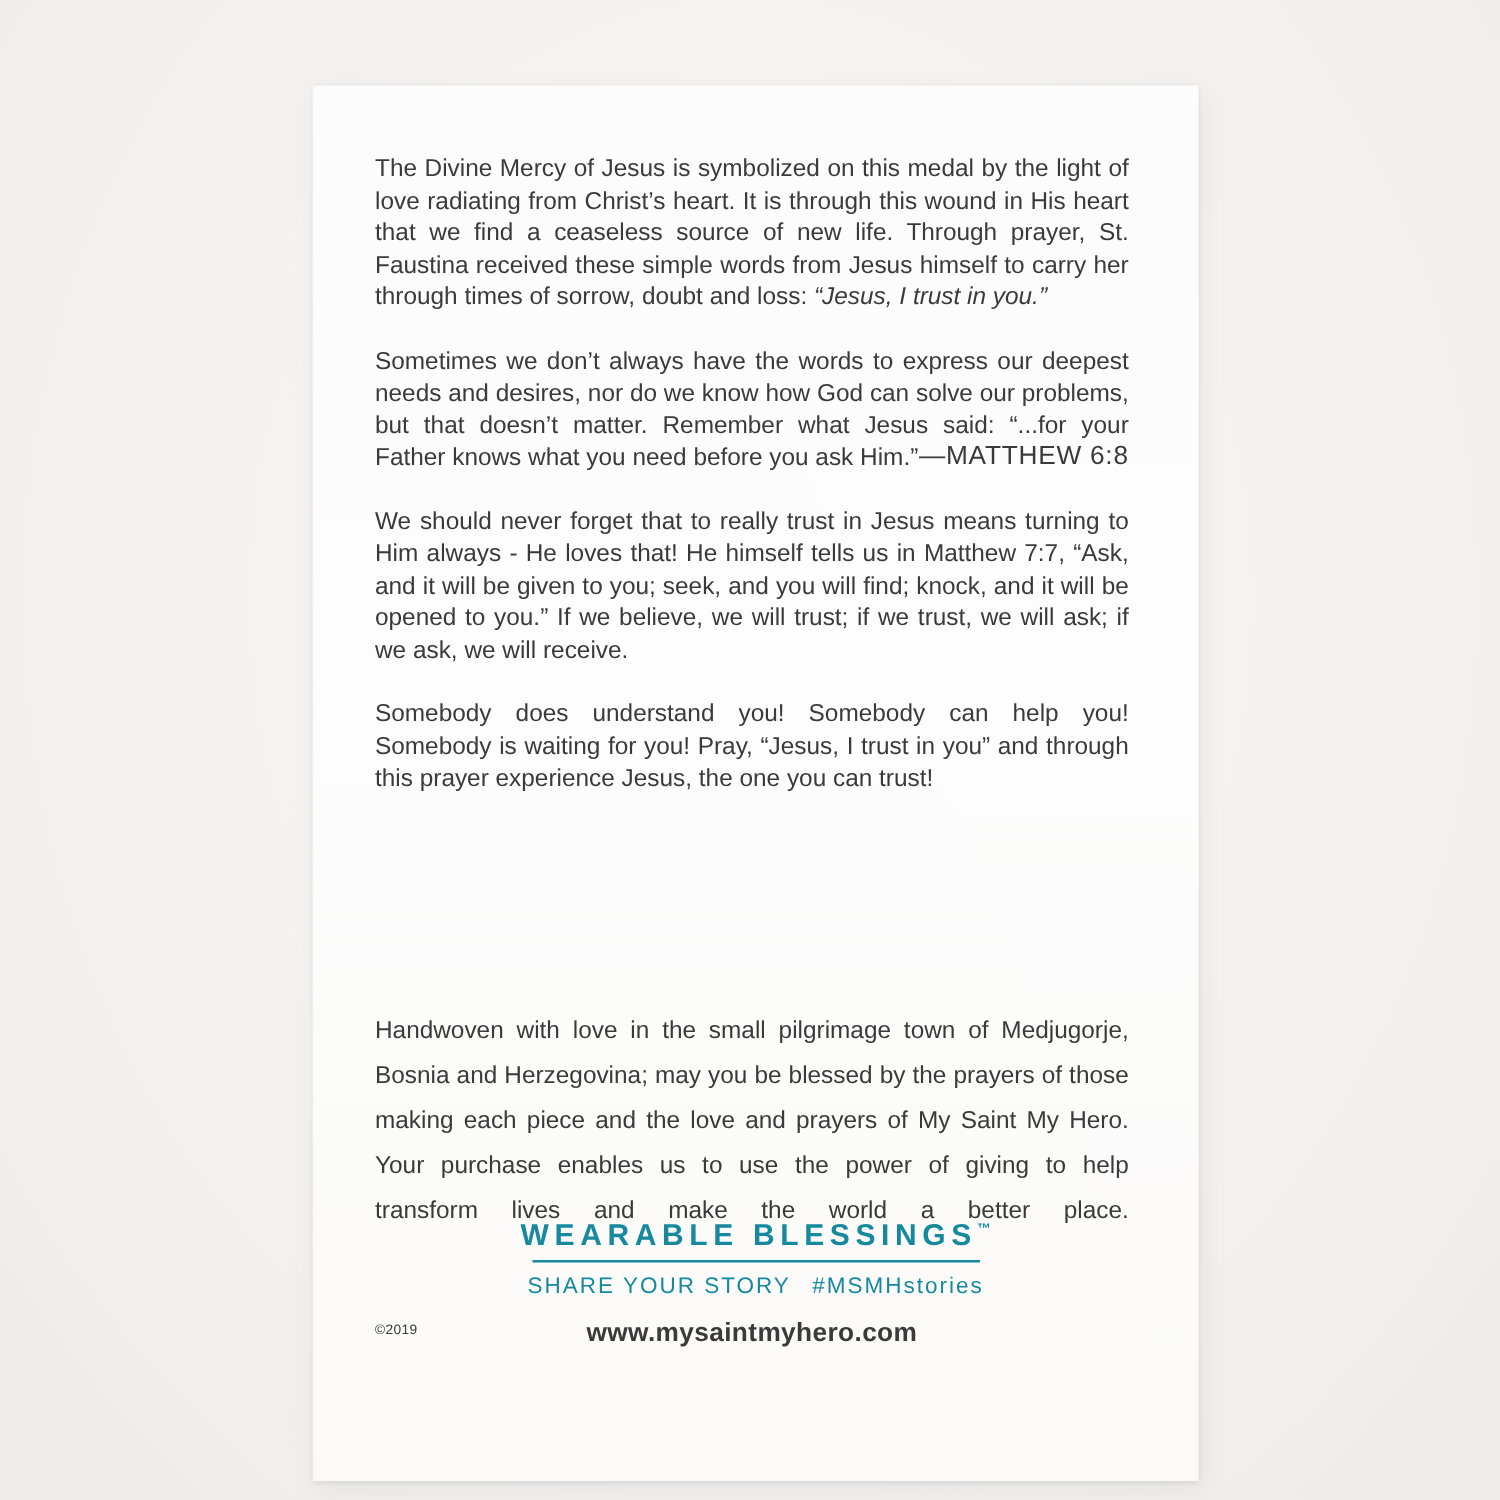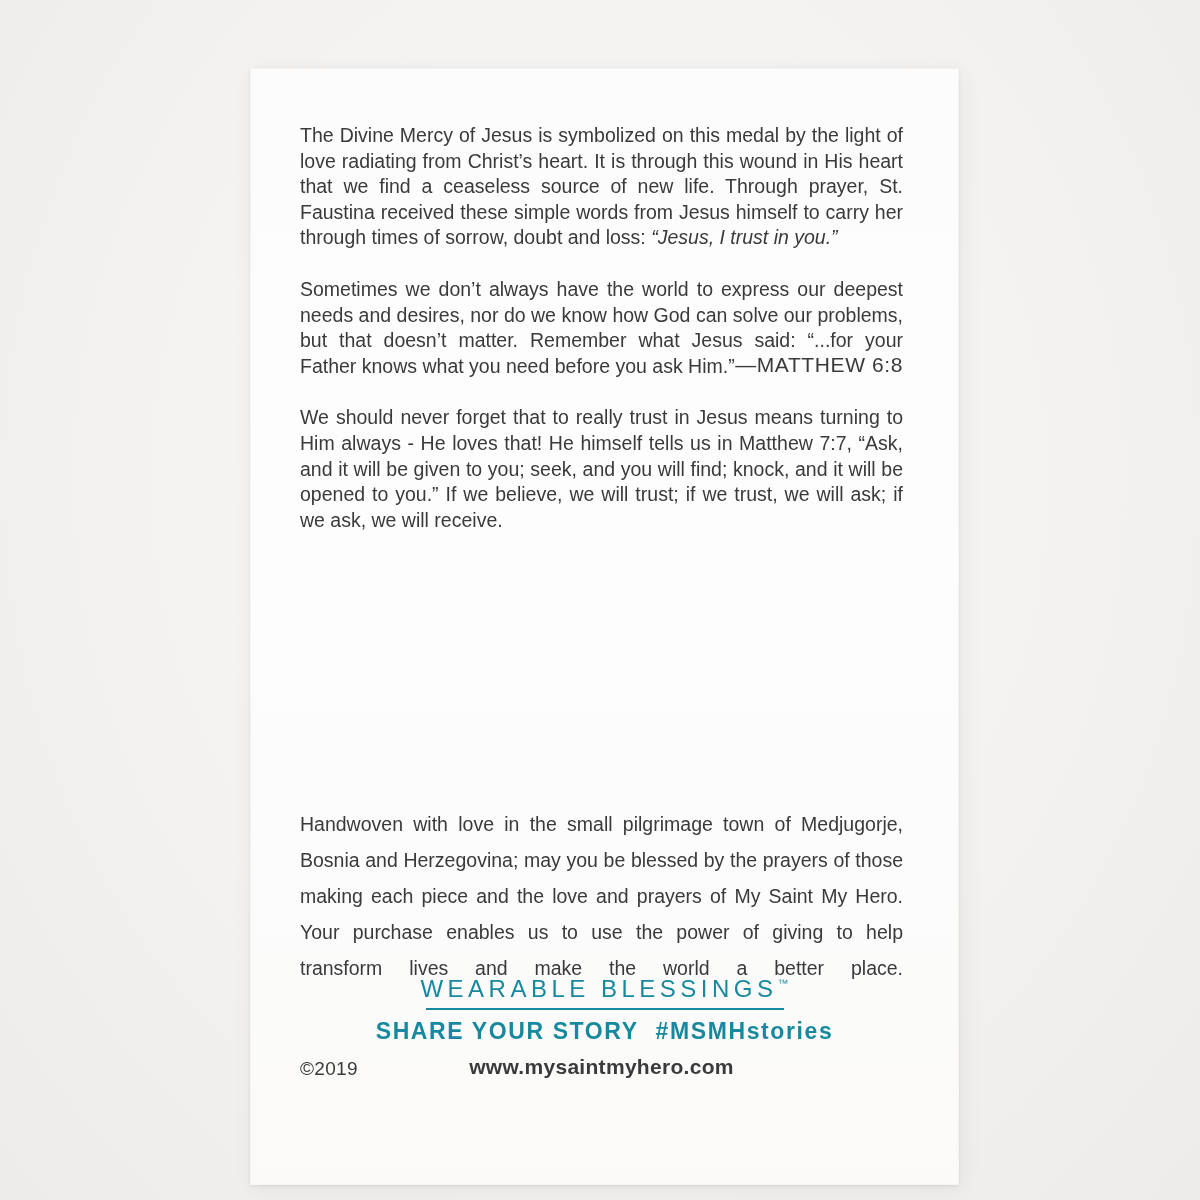--- a/index.html
+++ b/index.html
@@ -59,77 +59,78 @@
     color:var(--ink);
   }
   .branding{
     position:absolute;
     left:0;right:0;top:906px;
     text-align:center;
     color:var(--accent);
   }
   .brand-title{
     font-size:24px;
-    font-weight:normal;
+    font-weight:bold;
     letter-spacing:4.5px;
     color:var(--accent);
     white-space:nowrap;
   }
   .brand-title sup{
     font-size:11px;
     letter-spacing:0;
     vertical-align:10px;
   }
   .brand-divider{
     width:358px;height:2px;
     background:var(--accent);
     margin:5px auto 8px auto;
   }
   .brand-tagline{
-    font-size:23px;
-    font-weight:bold;
+    font-size:18px;
+    font-weight:normal;
     letter-spacing:1.6px;
     color:var(--accent);
     white-space:nowrap;
   }
   .brand-tagline .hash{margin-left:17px;}
   .footer-row{
     position:absolute;
     left:49px;right:55px;top:986px;
     height:22px;
     color:var(--ink);
   }
   .copyright{
     position:absolute;
     left:0;top:3px;
-    font-size:19px;
+    font-size:11px;
     letter-spacing:0.3px;
   }
   .website{
     display:block;
     text-align:center;
     font-size:21px;
     font-weight:600;
     letter-spacing:0.3px;
   }
 </style>
 </head>
 <body>
 
 <div class="scene">
   <div class="card">
 
     <div class="body-text">
 
       <p class="para"><span>The Divine Mercy of Jesus is symbolized on this medal by the light of love radiating from Christ’s heart. It is through this wound in His heart that we find a ceaseless source of new life. Through prayer, St. Faustina received these simple words from Jesus himself to carry her through times of sorrow, doubt and loss: </span><em>“Jesus, I trust in you.”</em></p>
 
-      <p class="para para-with-attribution"><span>Sometimes we don’t always have the world to express our deepest needs and desires, nor do we know how God can solve our problems, but that doesn’t matter. Remember what Jesus said: “...for your Father knows what you need before you ask Him.”</span><span class="attribution">—MATTHEW 6:8</span></p>
+      <p class="para para-with-attribution"><span>Sometimes we don’t always have the words to express our deepest needs and desires, nor do we know how God can solve our problems, but that doesn’t matter. Remember what Jesus said: “...for your Father knows what you need before you ask Him.”</span><span class="attribution">—MATTHEW 6:8</span></p>
 
       <p class="para"><span>We should never forget that to really trust in Jesus means turning to Him always - He loves that! He himself tells us in Matthew 7:7, “Ask, and it will be given to you; seek, and you will find; knock, and it will be opened to you.” If we believe, we will trust; if we trust, we will ask; if we ask, we will receive.</span></p>
 
+      <p class="para"><span>Somebody does understand you! Somebody can help you! Somebody is waiting for you! Pray, “Jesus, I trust in you” and through this prayer experience Jesus, the one you can trust!</span></p>
 
     </div>
 
     <p class="origin-para">Handwoven with love in the small pilgrimage town of Medjugorje, Bosnia and Herzegovina; may you be blessed by the prayers of those making each piece and the love and prayers of My Saint My Hero. Your purchase enables us to use the power of giving to help transform lives and make the world a better place.</p>
 
     <div class="branding">
       <div class="brand-title"><span>WEARABLE BLESSINGS</span><sup>™</sup></div>
       <div class="brand-divider"></div>
       <div class="brand-tagline"><span>SHARE YOUR STORY</span><span class="hash">#MSMHstories</span></div>
     </div>

